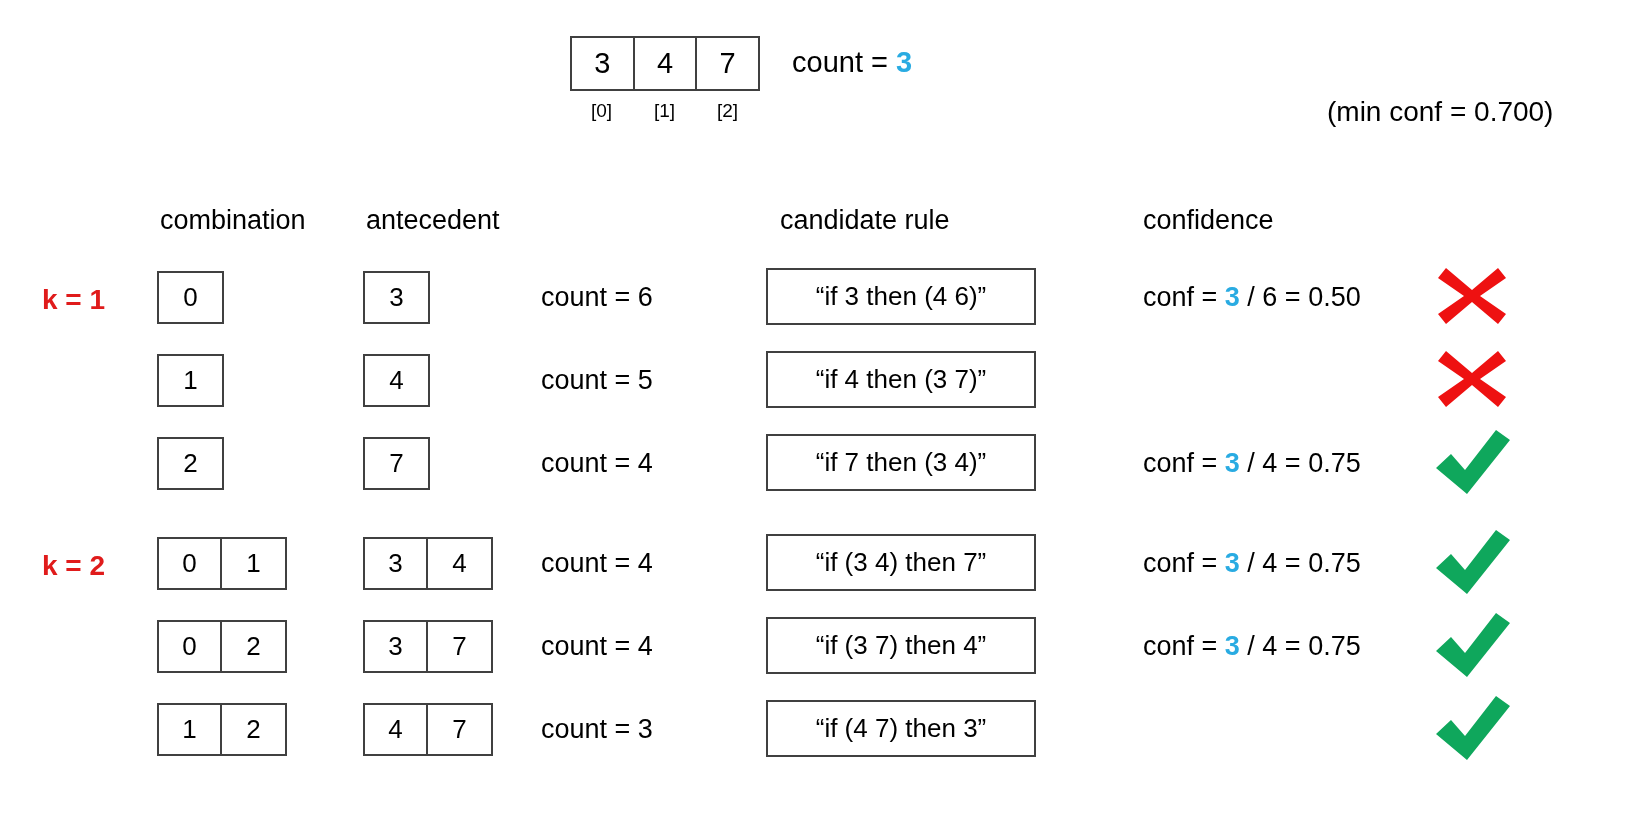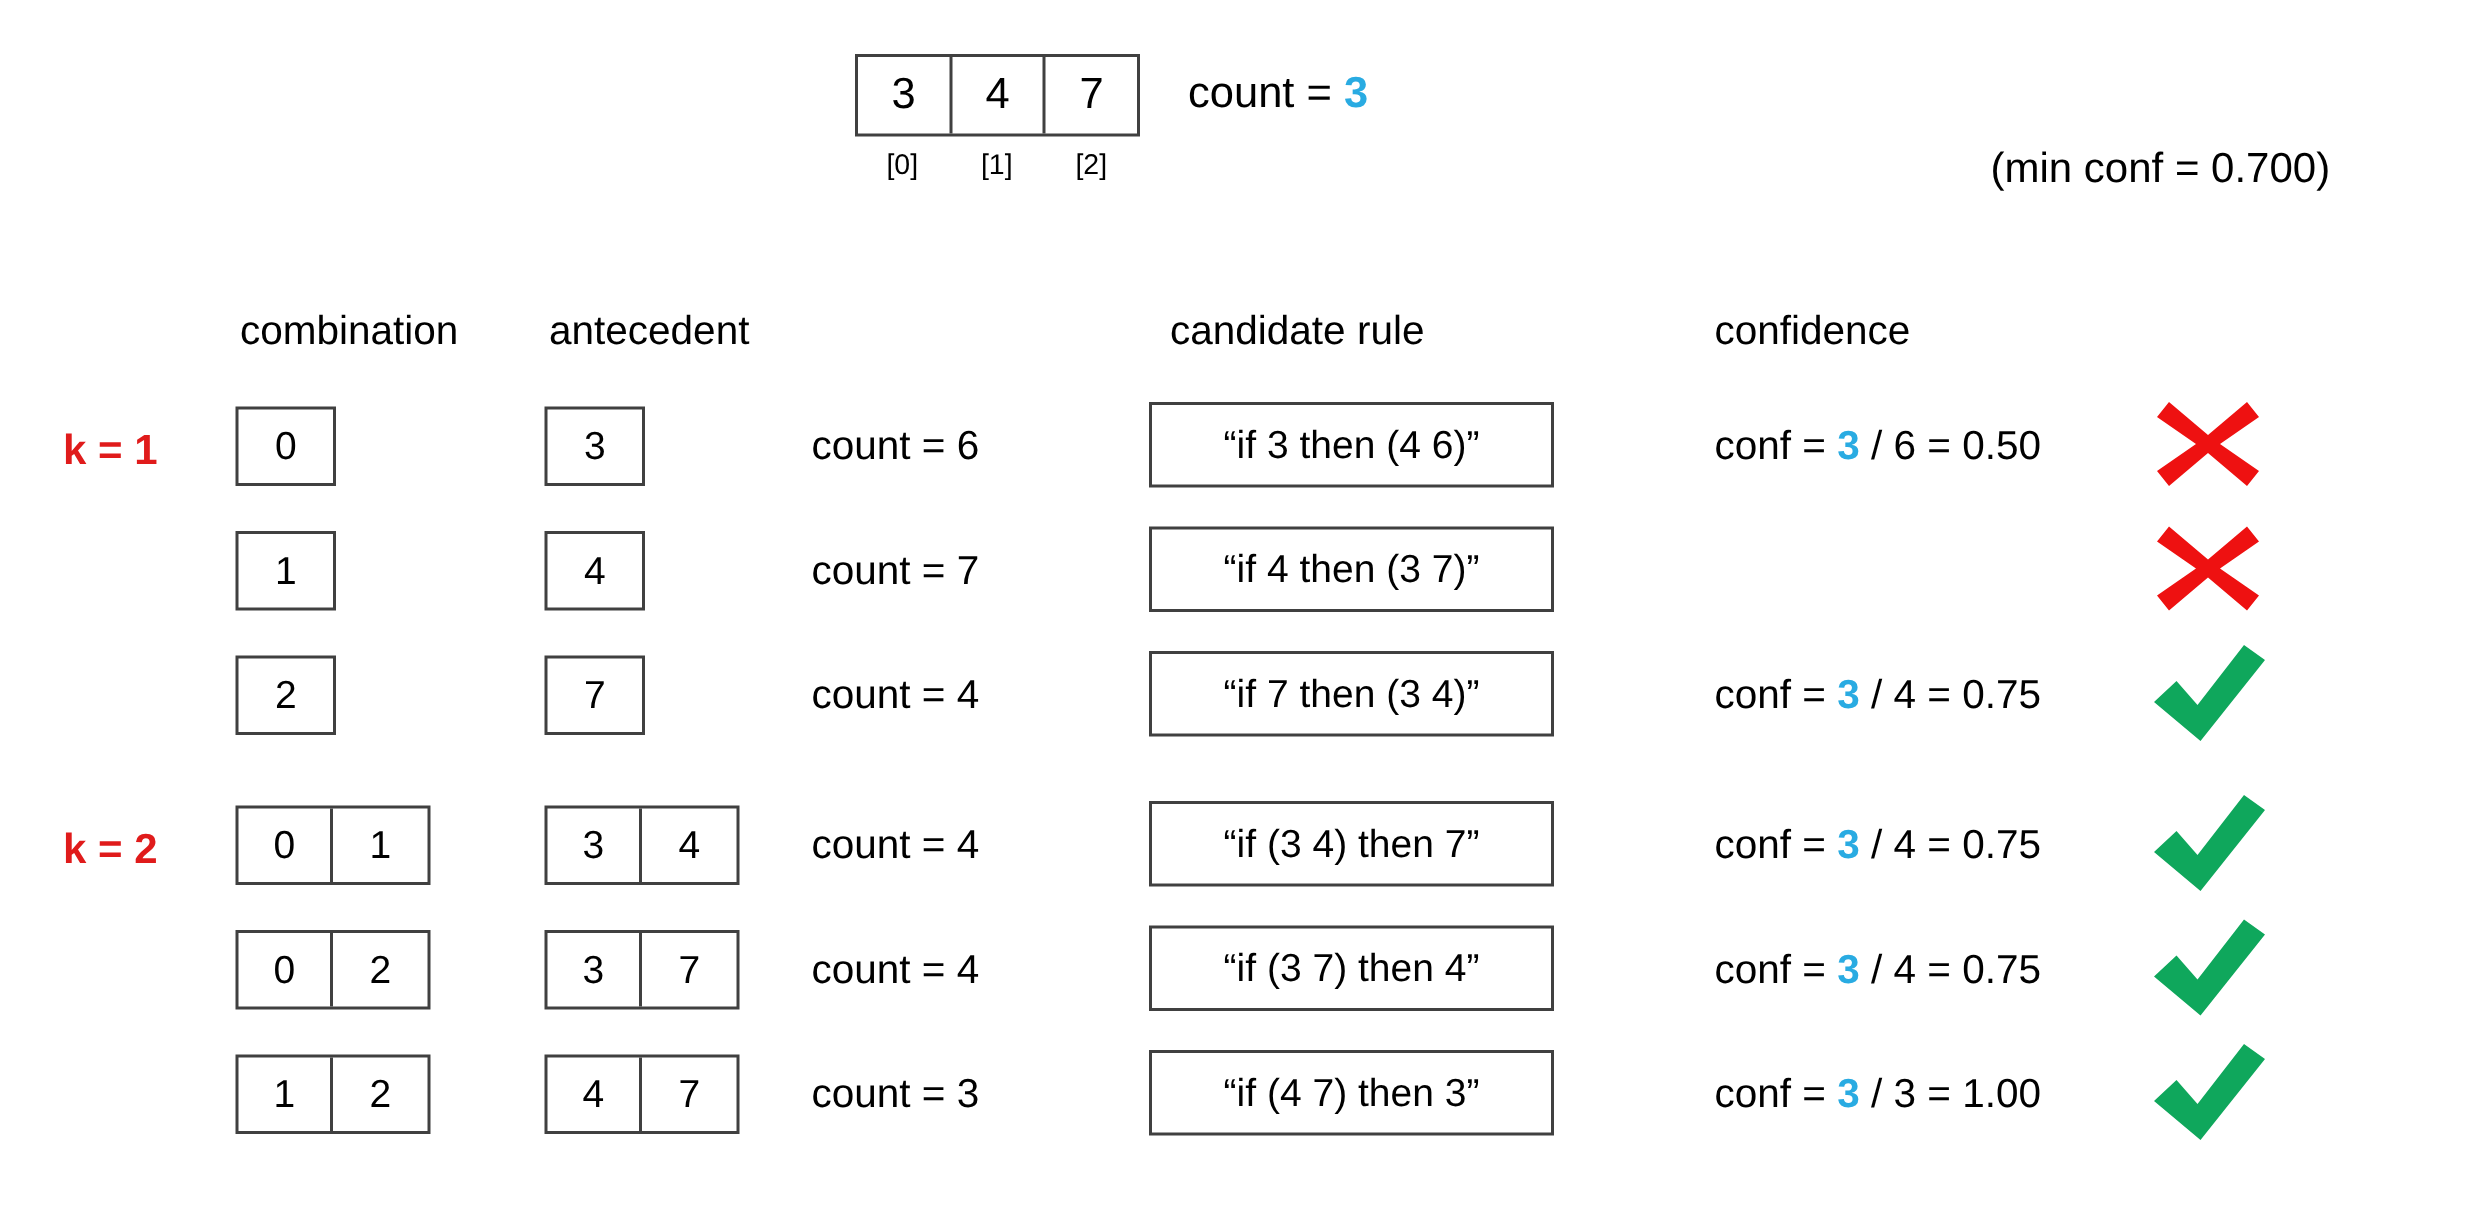--- a/index.html
+++ b/index.html
@@ -148,21 +148,21 @@
           </svg>
         </div>
       </div>
       <div class="row" style="top: 337px;">
         <div class="numbox combo-box">
           <div class="cell">1</div>
         </div>
         <div class="numbox ante-box">
           <div class="cell">4</div>
         </div>
-        <div class="count-txt">count = 7</div>
+        <div class="count-txt">count = 5</div>
         <div class="rule-box">“if 4 then (3 7)”</div>
         <div class="verdict">
           <svg viewBox="0 0 80 72">
             <path d="M14 8 L40 30 L66 8 L74 18 L48 36 L74 54 L66 64 L40 42 L14 64 L6 54 L32 36 L6 18 Z" fill="#EE1111"></path>
           </svg>
         </div>
       </div>
       <div class="row" style="top: 420px;">
         <div class="numbox combo-box">
           <div class="cell">2</div>
@@ -220,21 +220,20 @@
         <div class="numbox combo-box">
           <div class="cell">1</div>
           <div class="cell">2</div>
         </div>
         <div class="numbox ante-box">
           <div class="cell">4</div>
           <div class="cell">7</div>
         </div>
         <div class="count-txt">count = 3</div>
         <div class="rule-box">“if (4 7) then 3”</div>
-        <div class="conf-txt">conf = <span class="cyan">3</span> / 3 = 1.00</div>
         <div class="verdict">
           <svg viewBox="0 0 80 72">
             <path d="M4 42 L19 28 L33 44 L64 4 L78 14 L35 68 Z" fill="#0FA75C"></path>
           </svg>
         </div>
       </div>
     </div>
 
 </div>
 

